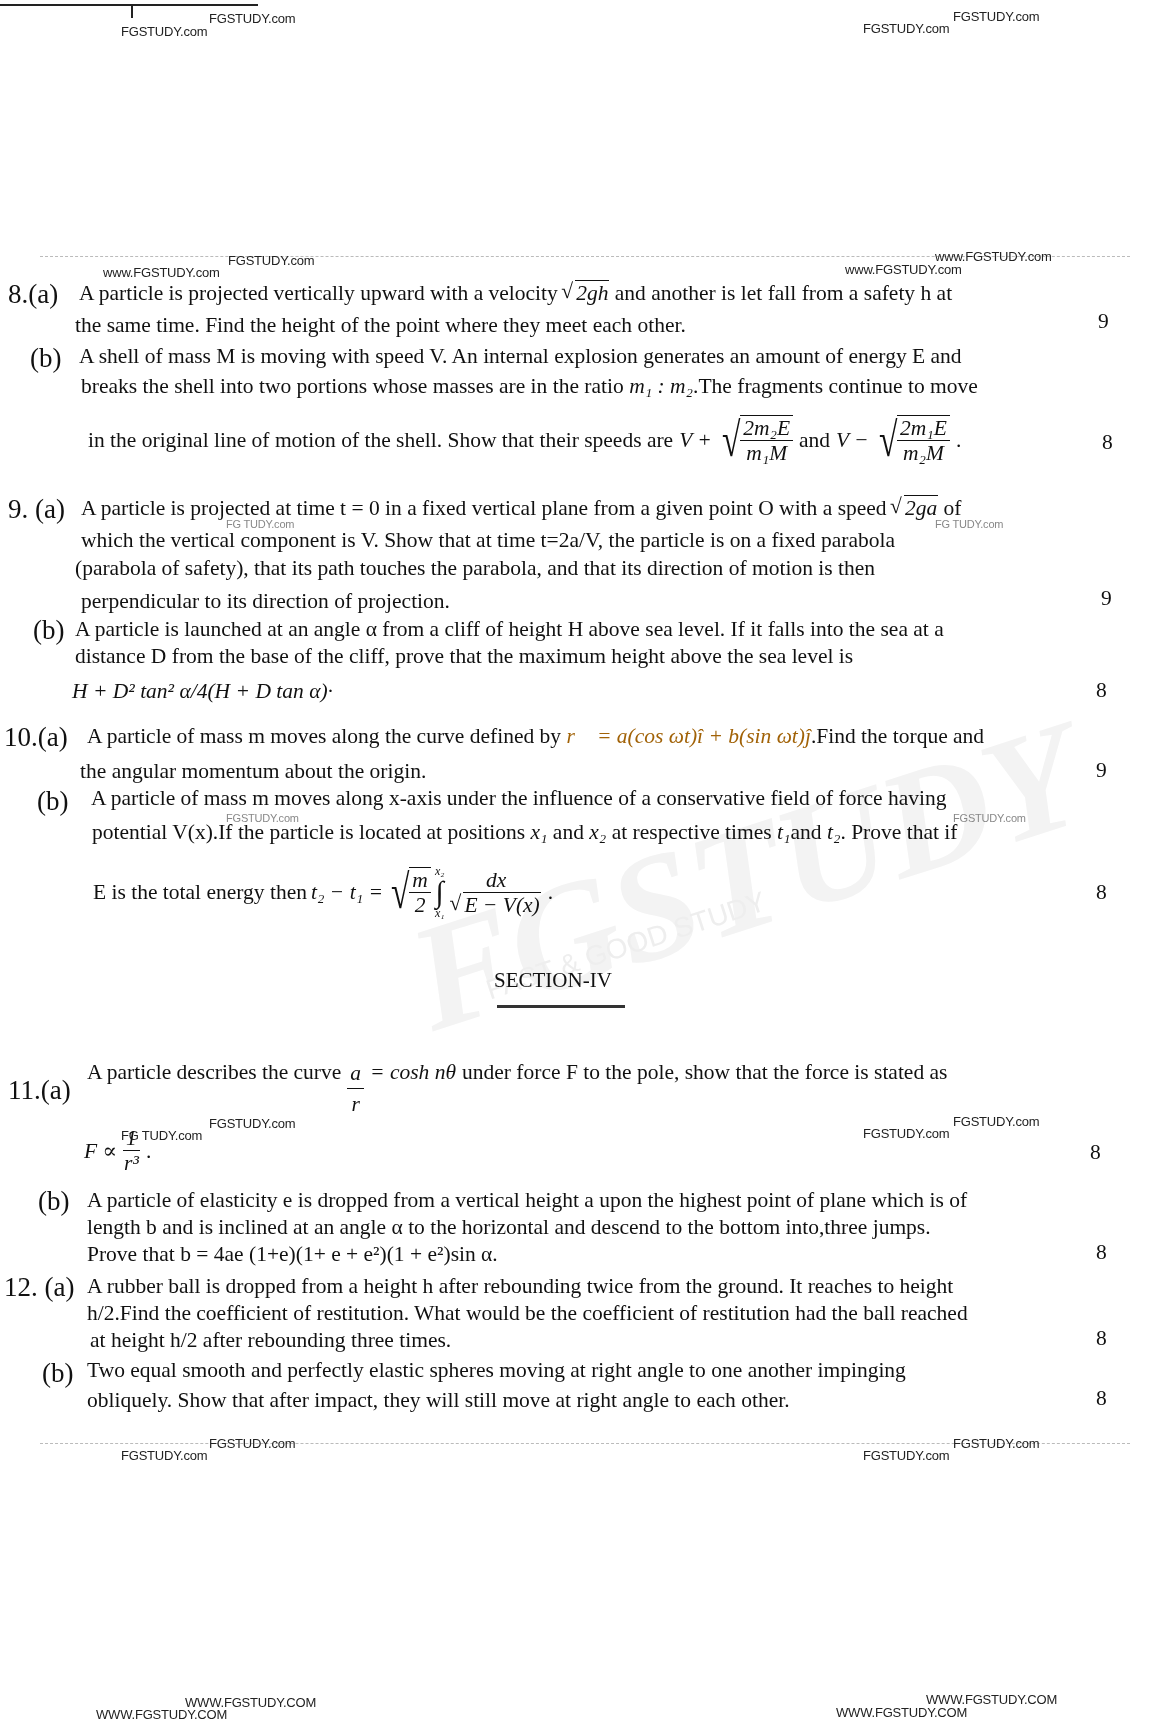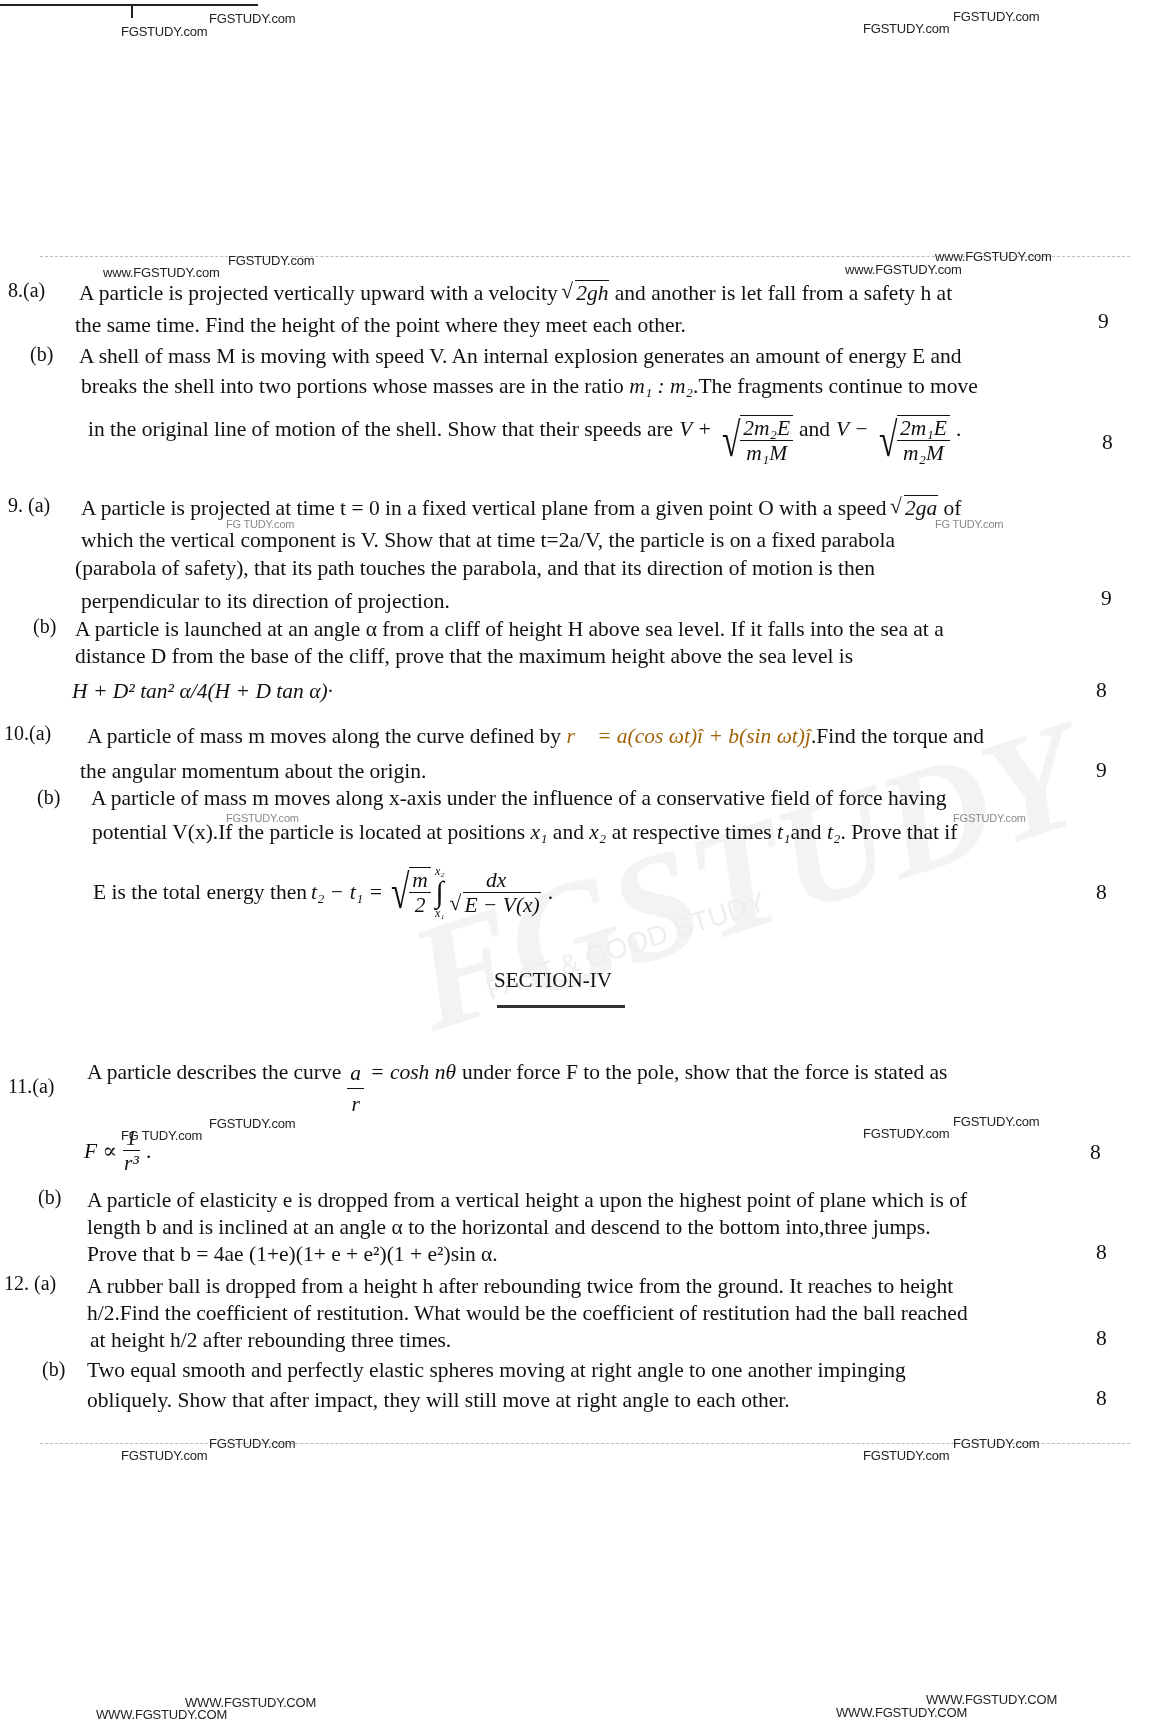--- a/index.html
+++ b/index.html
@@ -4,21 +4,21 @@
 <style>
   html, body { margin:0; padding:0; background:#fff; }
   body { width:1173px; height:1729px; position:relative; overflow:hidden;
          font-family:"Liberation Serif", "DejaVu Serif", serif; color:#111; }
   .wm { position:absolute; font-family:"Liberation Sans", sans-serif; font-size:13px; color:#222; letter-spacing:-0.2px; }
   .wm.small { font-size:11px; color:#888; }
   .rule { position:absolute; border-top:1px dashed #bbb; height:0; }
   .topbar { position:absolute; left:0; top:4px; width:258px; height:2px; background:#222; }
   .topbar-tick { position:absolute; left:131px; top:4px; width:2px; height:14px; background:#222; }
   .q { position:absolute; font-size:21.5px; line-height:28px; }
-  .num { position:absolute; font-size:20px; }
+  .num { position:absolute; font-size:27px; }
   .txt { position:absolute; font-size:21.5px; text-align:justify; text-align-last:left; }
   .marks { position:absolute; font-size:21.5px; }
   i.m { font-style:italic; }
   .sqrt { display:inline-block; position:relative; padding-left:12px; }
   .sqrt::before { content:"√"; position:absolute; left:-2px; top:-2px; font-style:normal; }
   .sqrt > span { border-top:1.3px solid #111; padding:0 1px;font-family:Liberation Serif, serif; }
   .frac { display:inline-flex; flex-direction:column; align-items:center; vertical-align:middle; font-style:italic; line-height:24px; }
   .frac .n { border-bottom:1.3px solid #111; padding:0 3px; }
   .frac .d { padding:0 3px; }
   .bigsqrt { display:inline-flex; align-items:center; vertical-align:middle; }
@@ -58,21 +58,21 @@
 </div>
 <div class="q" style="left:75px;top:311px">the same time. Find the height of the point where they meet each other.</div>
 <div class="marks" style="left:1098px;top:309px">9</div>
 
 <div class="num" style="left:30px;top:343px">(b)</div>
 <div class="q" style="left:79px;top:342px;white-space:nowrap">A shell of mass M is moving with speed V. An internal explosion generates an amount of energy E and</div>
 <div class="q" style="left:81px;top:372px;white-space:nowrap">
   <span>breaks the shell into two portions whose masses are in the ratio</span>
   <i class="m">m₁ : m₂</i><span>.The fragments continue to move</span>
 </div>
-<div class="q" style="left:88px;top:415px;white-space:nowrap;display:flex;gap:6px">
+<div class="q" style="left:88px;top:415px;white-space:nowrap;display:flex;align-items:center;gap:6px">
   <span>in the original line of motion of the shell. Show that their speeds are</span>
   <i class="m">V +</i>
   <span class="bigsqrt">
       <span class="rad">√</span>
       <span class="body"><span class="frac">
           <span class="n">2m₂E</span>
           <span class="d">m₁M</span>
         </span></span>
     </span>
   <span>and</span>

